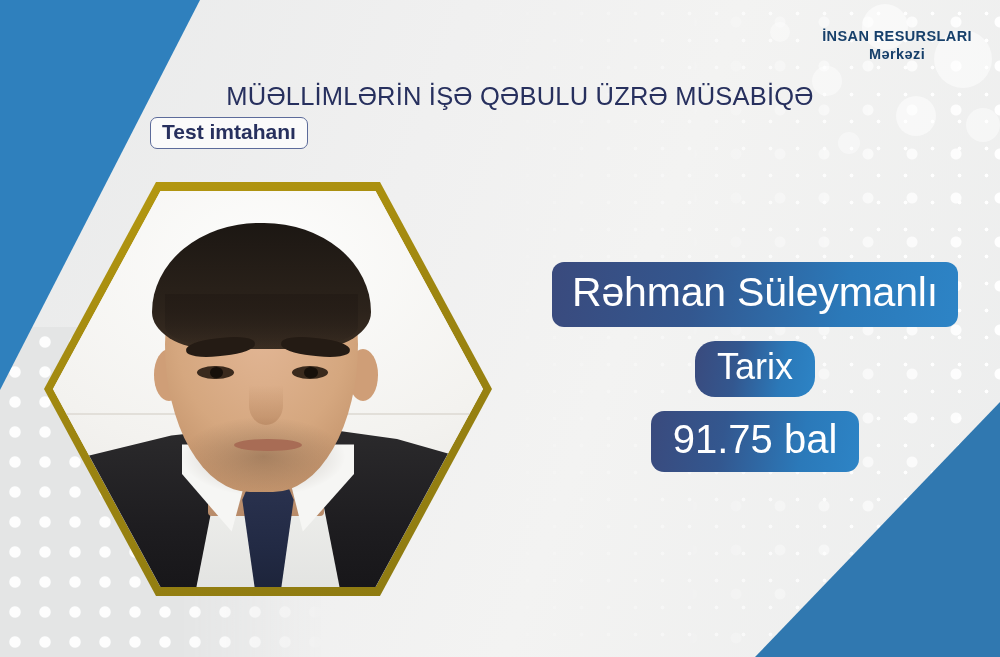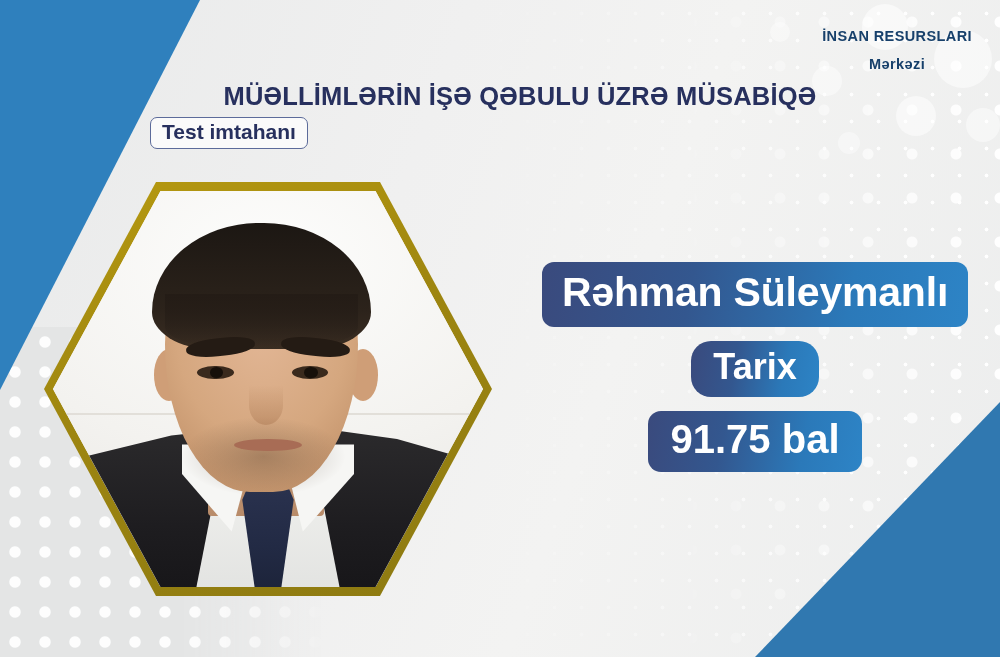--- a/index.html
+++ b/index.html
@@ -92,31 +92,31 @@
     position: absolute;
     top: 27px;
     right: 28px;
     text-align: center;
     line-height: 1.25;
     color: #17406b;
     font-weight: bold;
     font-size: 14.5px;
     letter-spacing: .4px;
   }
-  .logo .l2 { display: block; margin-top: 10px; }
+  .logo .l2 { display: block; }
 
   
   .heading {
     position: absolute;
     top: 82px;
     left: 150px;
     width: 740px;
     text-align: center;
     color: #27305e;
-    font-weight: bold;
+    font-weight: normal;
     font-size: 25.5px;
     letter-spacing: .2px;
     white-space: nowrap;
   }
   .subpill {
     position: absolute;
     top: 117px;
     left: 150px;
     width: 740px;
   }
@@ -291,21 +291,21 @@
     top: 262px;
     width: 430px;
     display: flex;
     flex-direction: column;
     align-items: center;
     gap: 14px;
   }
   .badge {
     display: inline-block;
     color: #ffffff;
-    font-weight: bold;
+    font-weight: normal;
     border-radius: 12px;
     background: linear-gradient(100deg, #3a4a7d 0%, #33578f 35%, #2b79b9 72%, #2d84c6 100%);
     white-space: nowrap;
   }
   .badge-name {
     font-size: 41px;
     padding: 7px 20px 11px 20px;
     letter-spacing: -.2px;
   }
   .badge-subject {

